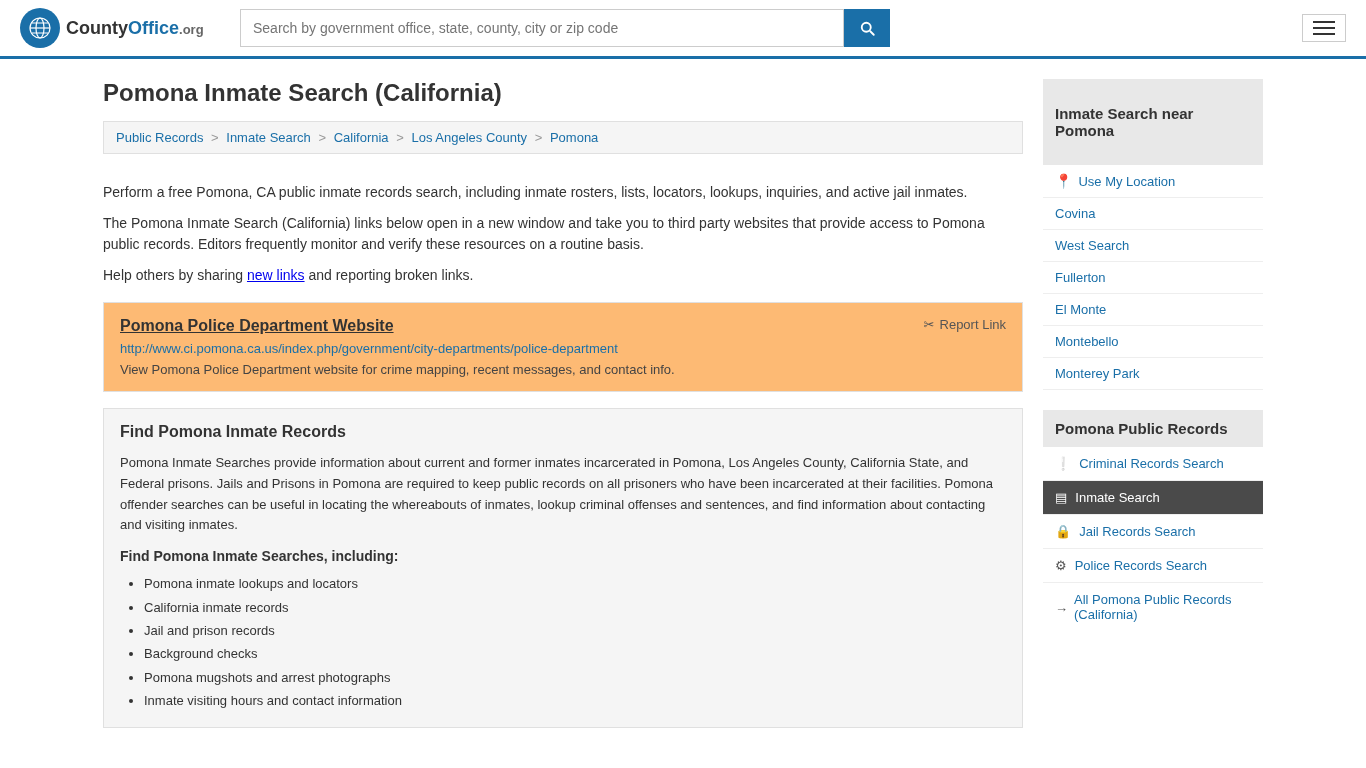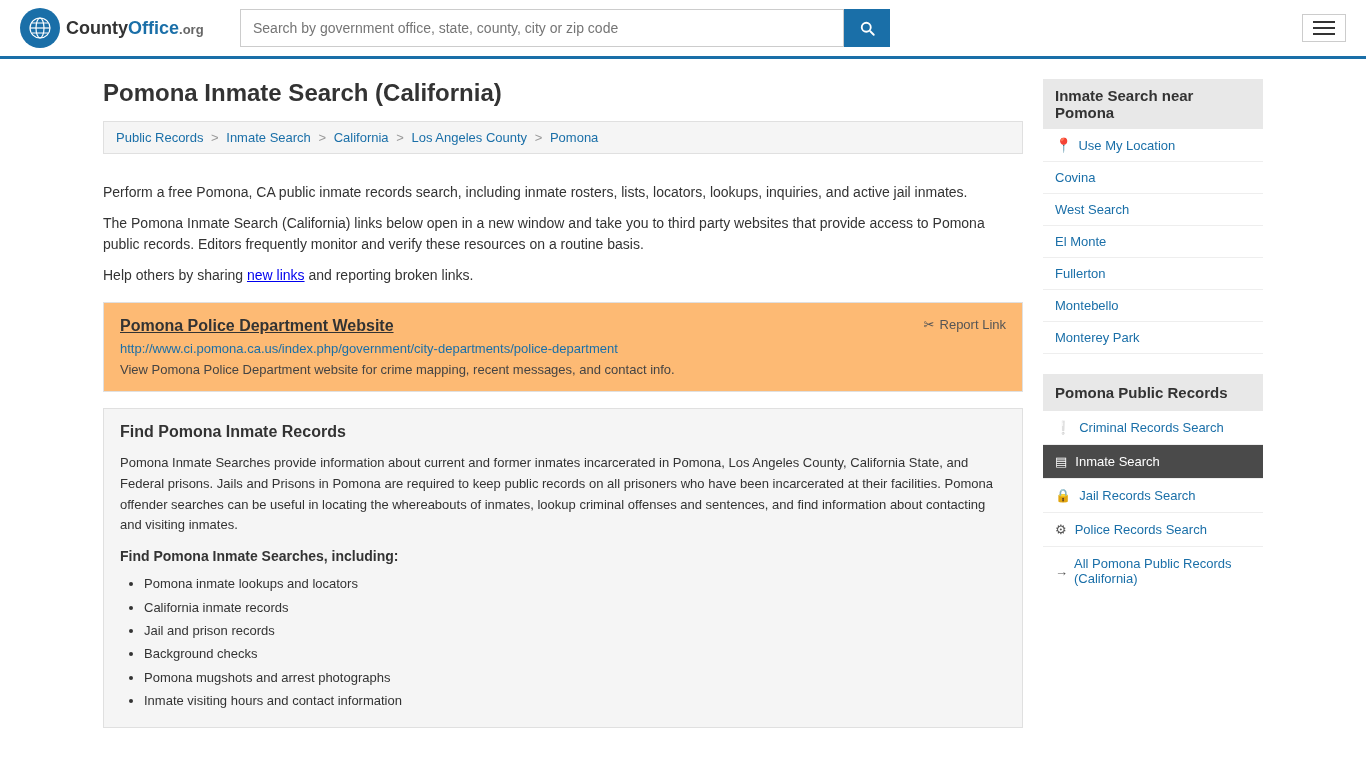--- a/index.html
+++ b/index.html
@@ -192,21 +192,21 @@
       color: #333;
       list-style-type: disc;
     }
 
     
     .sidebar-section {
       margin-bottom: 20px;
     }
     .sidebar-section-title {
       background: #e8e8e8;
-      padding: 8px 12px;
+      padding: 26px 12px;
       font-size: 15px;
       font-weight: bold;
       color: #333;
       margin-bottom: 0;
     }
     .sidebar-location-item {
       padding: 8px 12px;
       border-bottom: 1px solid #eee;
       display: flex;
       align-items: center;
@@ -358,24 +358,24 @@
         <span style="color:#555;">📍</span>
         <a href="#">Use My Location</a>
       </div>
       <div class="sidebar-location-item">
         <a href="#">Covina</a>
       </div>
       <div class="sidebar-location-item">
         <a href="#">West Search</a>
       </div>
       <div class="sidebar-location-item">
+        <a href="#">Fullerton</a>
+      </div>
+      <div class="sidebar-location-item">
         <a href="#">El Monte</a>
-      </div>
-      <div class="sidebar-location-item">
-        <a href="#">Fullerton</a>
       </div>
       <div class="sidebar-location-item">
         <a href="#">Montebello</a>
       </div>
       <div class="sidebar-location-item">
         <a href="#">Monterey Park</a>
       </div>
     </div>
 
     <div class="sidebar-section">

